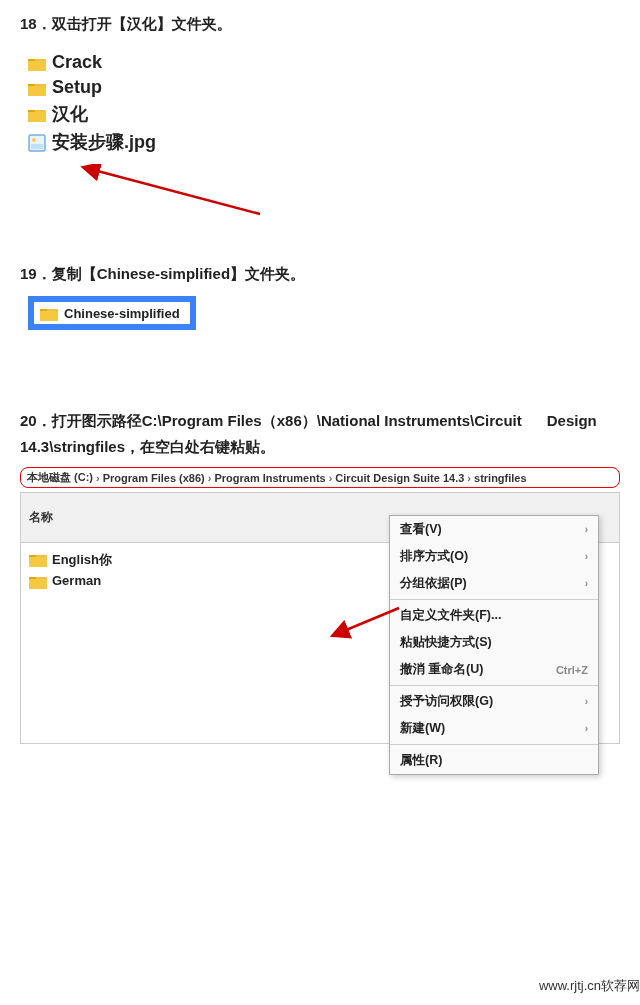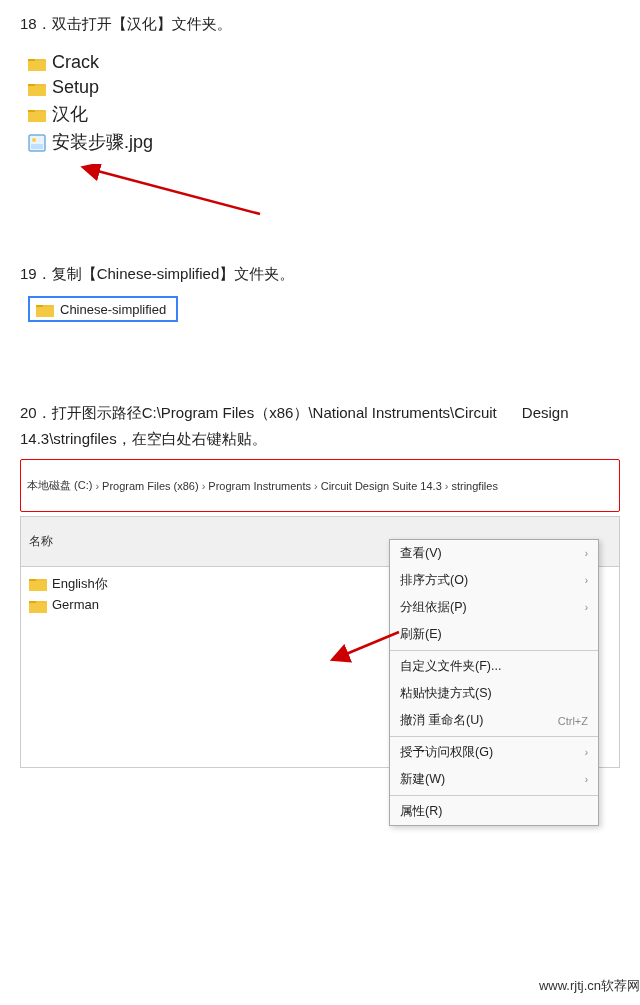--- a/index.html
+++ b/index.html
@@ -11,20 +11,21 @@
       font-size: 15px;
       color: #222;
     }
 
     .page-content {
       padding: 12px 20px 10px 20px;
     }
 
     .section {
       margin-bottom: 18px;
+      font-weight: bold;
     }
 
     .section-title {
       font-size: 15px;
       margin-bottom: 10px;
       line-height: 1.6;
     }
 
     
     .file-list {
@@ -69,32 +70,32 @@
       position: absolute;
       top: 0;
       left: 0;
     }
 
     
     .folder-highlighted {
       display: inline-flex;
       align-items: center;
       gap: 6px;
-      border: 2px solid #3b82f6;
+      border: 6px solid #3b82f6;
       padding: 3px 10px 3px 6px;
       margin-left: 4px;
       font-size: 13px;
     }
 
     
     .path-bar {
       background: #fff;
       border: 1px solid #e00;
-      border-radius: 2px;
-      padding: 18px 6px;
+      border-radius: 8px;
+      padding: 2px 6px;
       font-size: 11px;
       color: #333;
       display: flex;
       align-items: center;
       gap: 3px;
       flex-wrap: wrap;
       margin-bottom: 4px;
     }
 
     .path-sep {
@@ -333,23 +334,20 @@
             <span class="chevron">›</span>
           </div>
           <div class="menu-item">
             <span>排序方式(O)</span>
             <span class="chevron">›</span>
           </div>
           <div class="menu-item">
             <span>分组依据(P)</span>
             <span class="chevron">›</span>
           </div>
-          <div class="menu-item">
-            <span>刷新(E)</span>
-          </div>
           <hr class="menu-separator">
           <div class="menu-item">
             <span>自定义文件夹(F)...</span>
           </div>
           <div class="menu-item">
             <span>粘贴快捷方式(S)</span>
           </div>
           <div class="menu-item">
             <span>撤消 重命名(U)</span>
             <span class="shortcut">Ctrl+Z</span>

